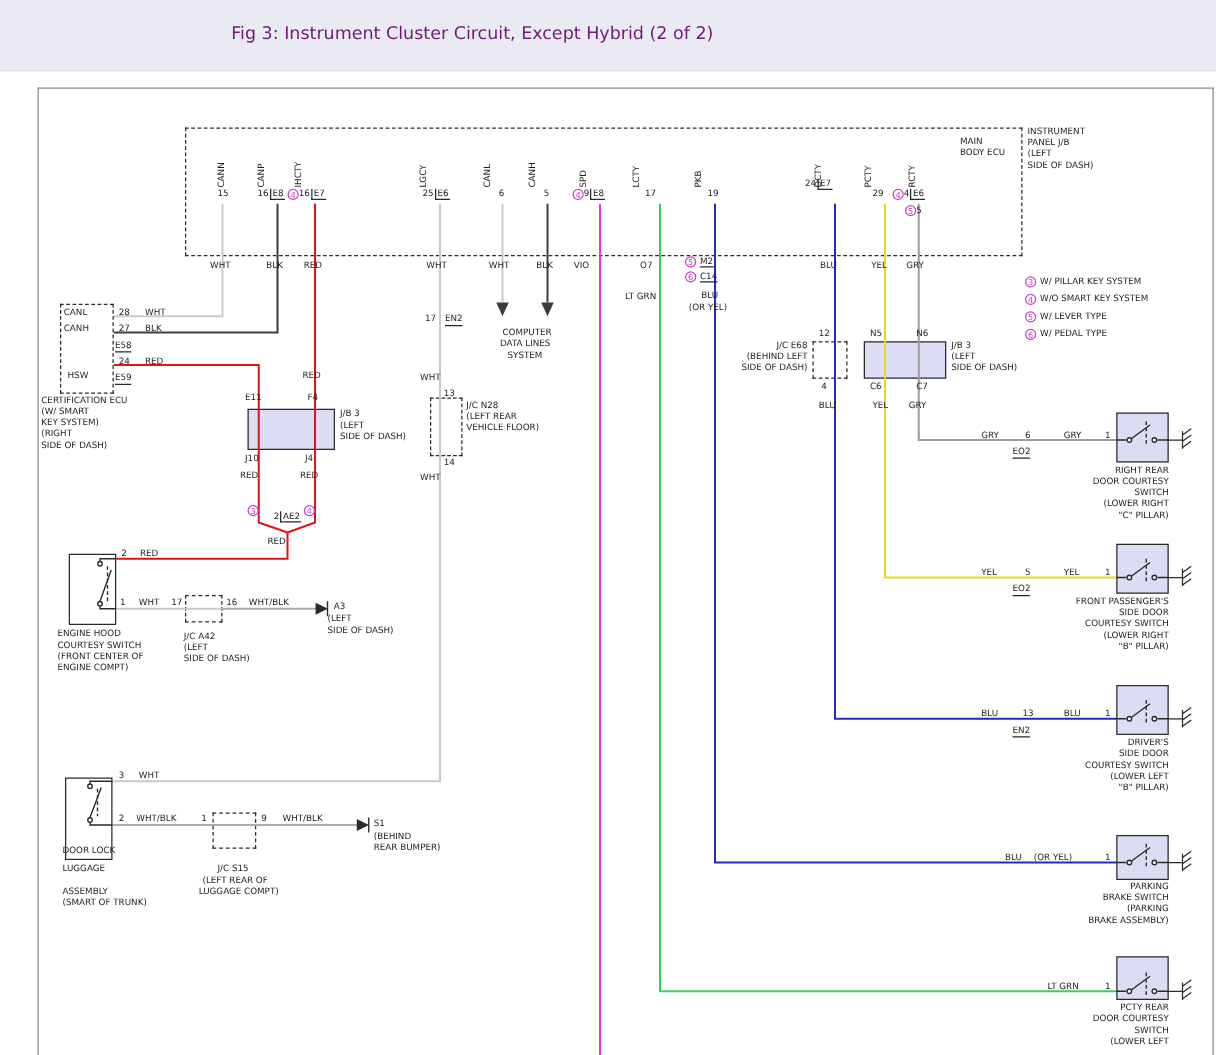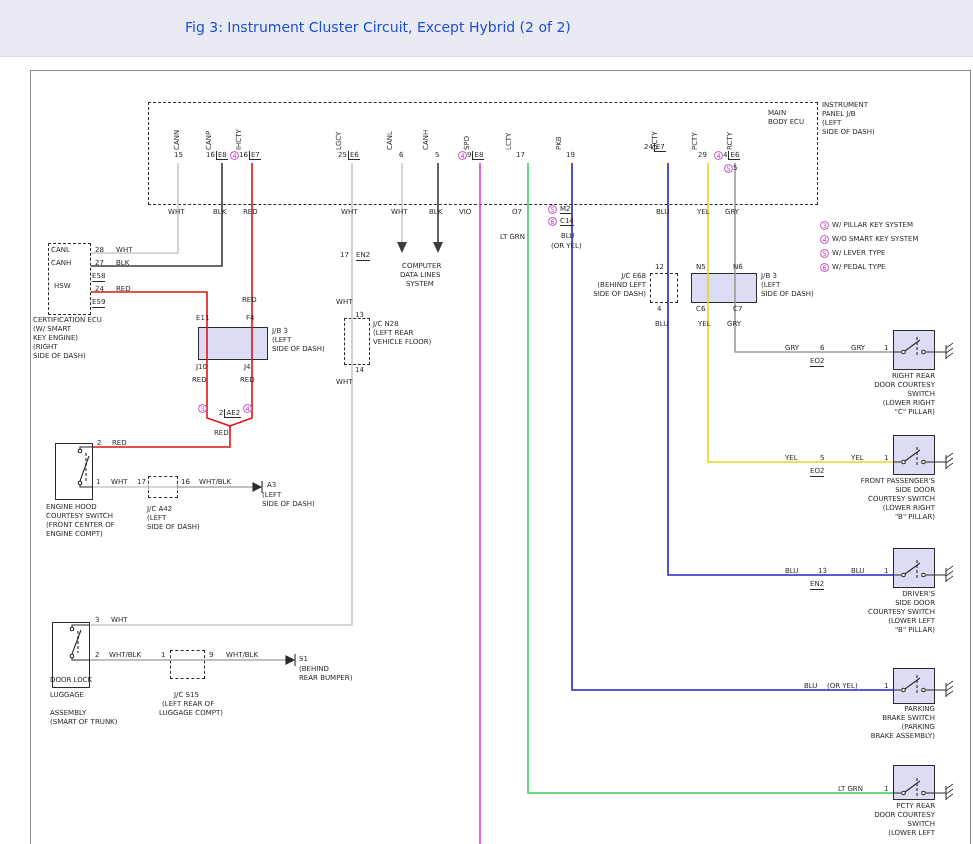--- a/index.html
+++ b/index.html
@@ -1,18 +1,18 @@
 <!DOCTYPE html>
 <html><head>
 <meta charset="utf-8">
 <style>
   *{margin:0;padding:0;box-sizing:border-box}
   html,body{width:973px;height:844px;background:#fff;font-family:"DejaVu Sans",sans-serif;position:relative;overflow:hidden;color:#1e1e1e}
   .header{position:absolute;left:0;top:0;width:973px;height:57px;background:#eaeaf2;border-bottom:1px solid #dcdce6}
-  .title{position:absolute;left:185px;top:19px;font-size:14px;color:#1d4ed8;white-space:nowrap}
+  .title{position:absolute;left:185px;top:19px;font-size:14px;color:#701a75;white-space:nowrap}
   .frame{position:absolute;left:30px;top:70px;width:941px;height:774px;border:1px solid #8a8a8a;border-bottom:none;background:#fff}
   .bx{position:absolute;border:1px solid #2a2a2a;background:#fff}
   .lav{background:#dcdcf4}
   .dash{border-style:dashed;background:transparent}
   .lbl{position:absolute;font-size:7px;line-height:9px;white-space:nowrap}
   .r{transform:translateX(-100%)}
   .vsig{position:absolute;font-size:7px;line-height:9px;white-space:nowrap;transform-origin:left bottom;transform:rotate(-90deg)}
   .badge{display:inline-block;width:9px;height:9px;border:1px solid #cc3ecc;border-radius:50%;color:#cc3ecc;font-size:6.5px;line-height:8px;text-align:center;vertical-align:-1px;background:#fff}
   .conn{border-left:1px solid #2a2a2a;border-bottom:1px solid #2a2a2a;padding:0 1px;margin-left:1px}
   .u{border-bottom:1px solid #2a2a2a}
@@ -181,32 +181,32 @@
 <span class="lbl" style="left:561px;top:232px">BLU</span>
 <span class="lbl" style="left:551px;top:242px">(OR YEL)</span>
 
 <span class="lbl" style="left:820px;top:221px"><span class="badge">3</span><span class="lg">W/ PILLAR KEY SYSTEM</span></span>
 <span class="lbl" style="left:820px;top:235px"><span class="badge">4</span><span class="lg">W/O SMART KEY SYSTEM</span></span>
 <span class="lbl" style="left:820px;top:249px"><span class="badge">5</span><span class="lg">W/ LEVER TYPE</span></span>
 <span class="lbl" style="left:820px;top:263px"><span class="badge">6</span><span class="lg">W/ PEDAL TYPE</span></span>
 
 <span class="lbl" style="left:51px;top:246px">CANL</span>
 <span class="lbl" style="left:51px;top:259px">CANH</span>
-<span class="lbl" style="left:54px;top:282px">HSW</span>
+<span class="lbl" style="left:54px;top:296px">HSW</span>
 <span class="lbl" style="left:95px;top:246px">28</span>
 <span class="lbl" style="left:116px;top:246px">WHT</span>
 <span class="lbl" style="left:95px;top:259px">27</span>
 <span class="lbl" style="left:116px;top:259px">BLK</span>
 <span class="lbl" style="left:95px;top:285px">24</span>
 <span class="lbl" style="left:116px;top:285px">RED</span>
 <span class="lbl u" style="left:92px;top:272px">E58</span>
 <span class="lbl u" style="left:92px;top:298px">E59</span>
 <span class="lbl" style="left:33px;top:316px">CERTIFICATION ECU</span>
 <span class="lbl" style="left:33px;top:325px">(W/ SMART</span>
-<span class="lbl" style="left:33px;top:334px">KEY ENGINE)</span>
+<span class="lbl" style="left:33px;top:334px">KEY SYSTEM)</span>
 <span class="lbl" style="left:33px;top:343px">(RIGHT</span>
 <span class="lbl" style="left:33px;top:352px">SIDE OF DASH)</span>
 
 <span class="lbl" style="left:242px;top:296px">RED</span>
 <span class="lbl" style="left:196px;top:314px">E11</span>
 <span class="lbl" style="left:246px;top:314px">F4</span>
 <span class="lbl" style="left:196px;top:363px">J10</span>
 <span class="lbl" style="left:244px;top:363px">J4</span>
 <span class="lbl" style="left:192px;top:376px">RED</span>
 <span class="lbl" style="left:240px;top:376px">RED</span>

